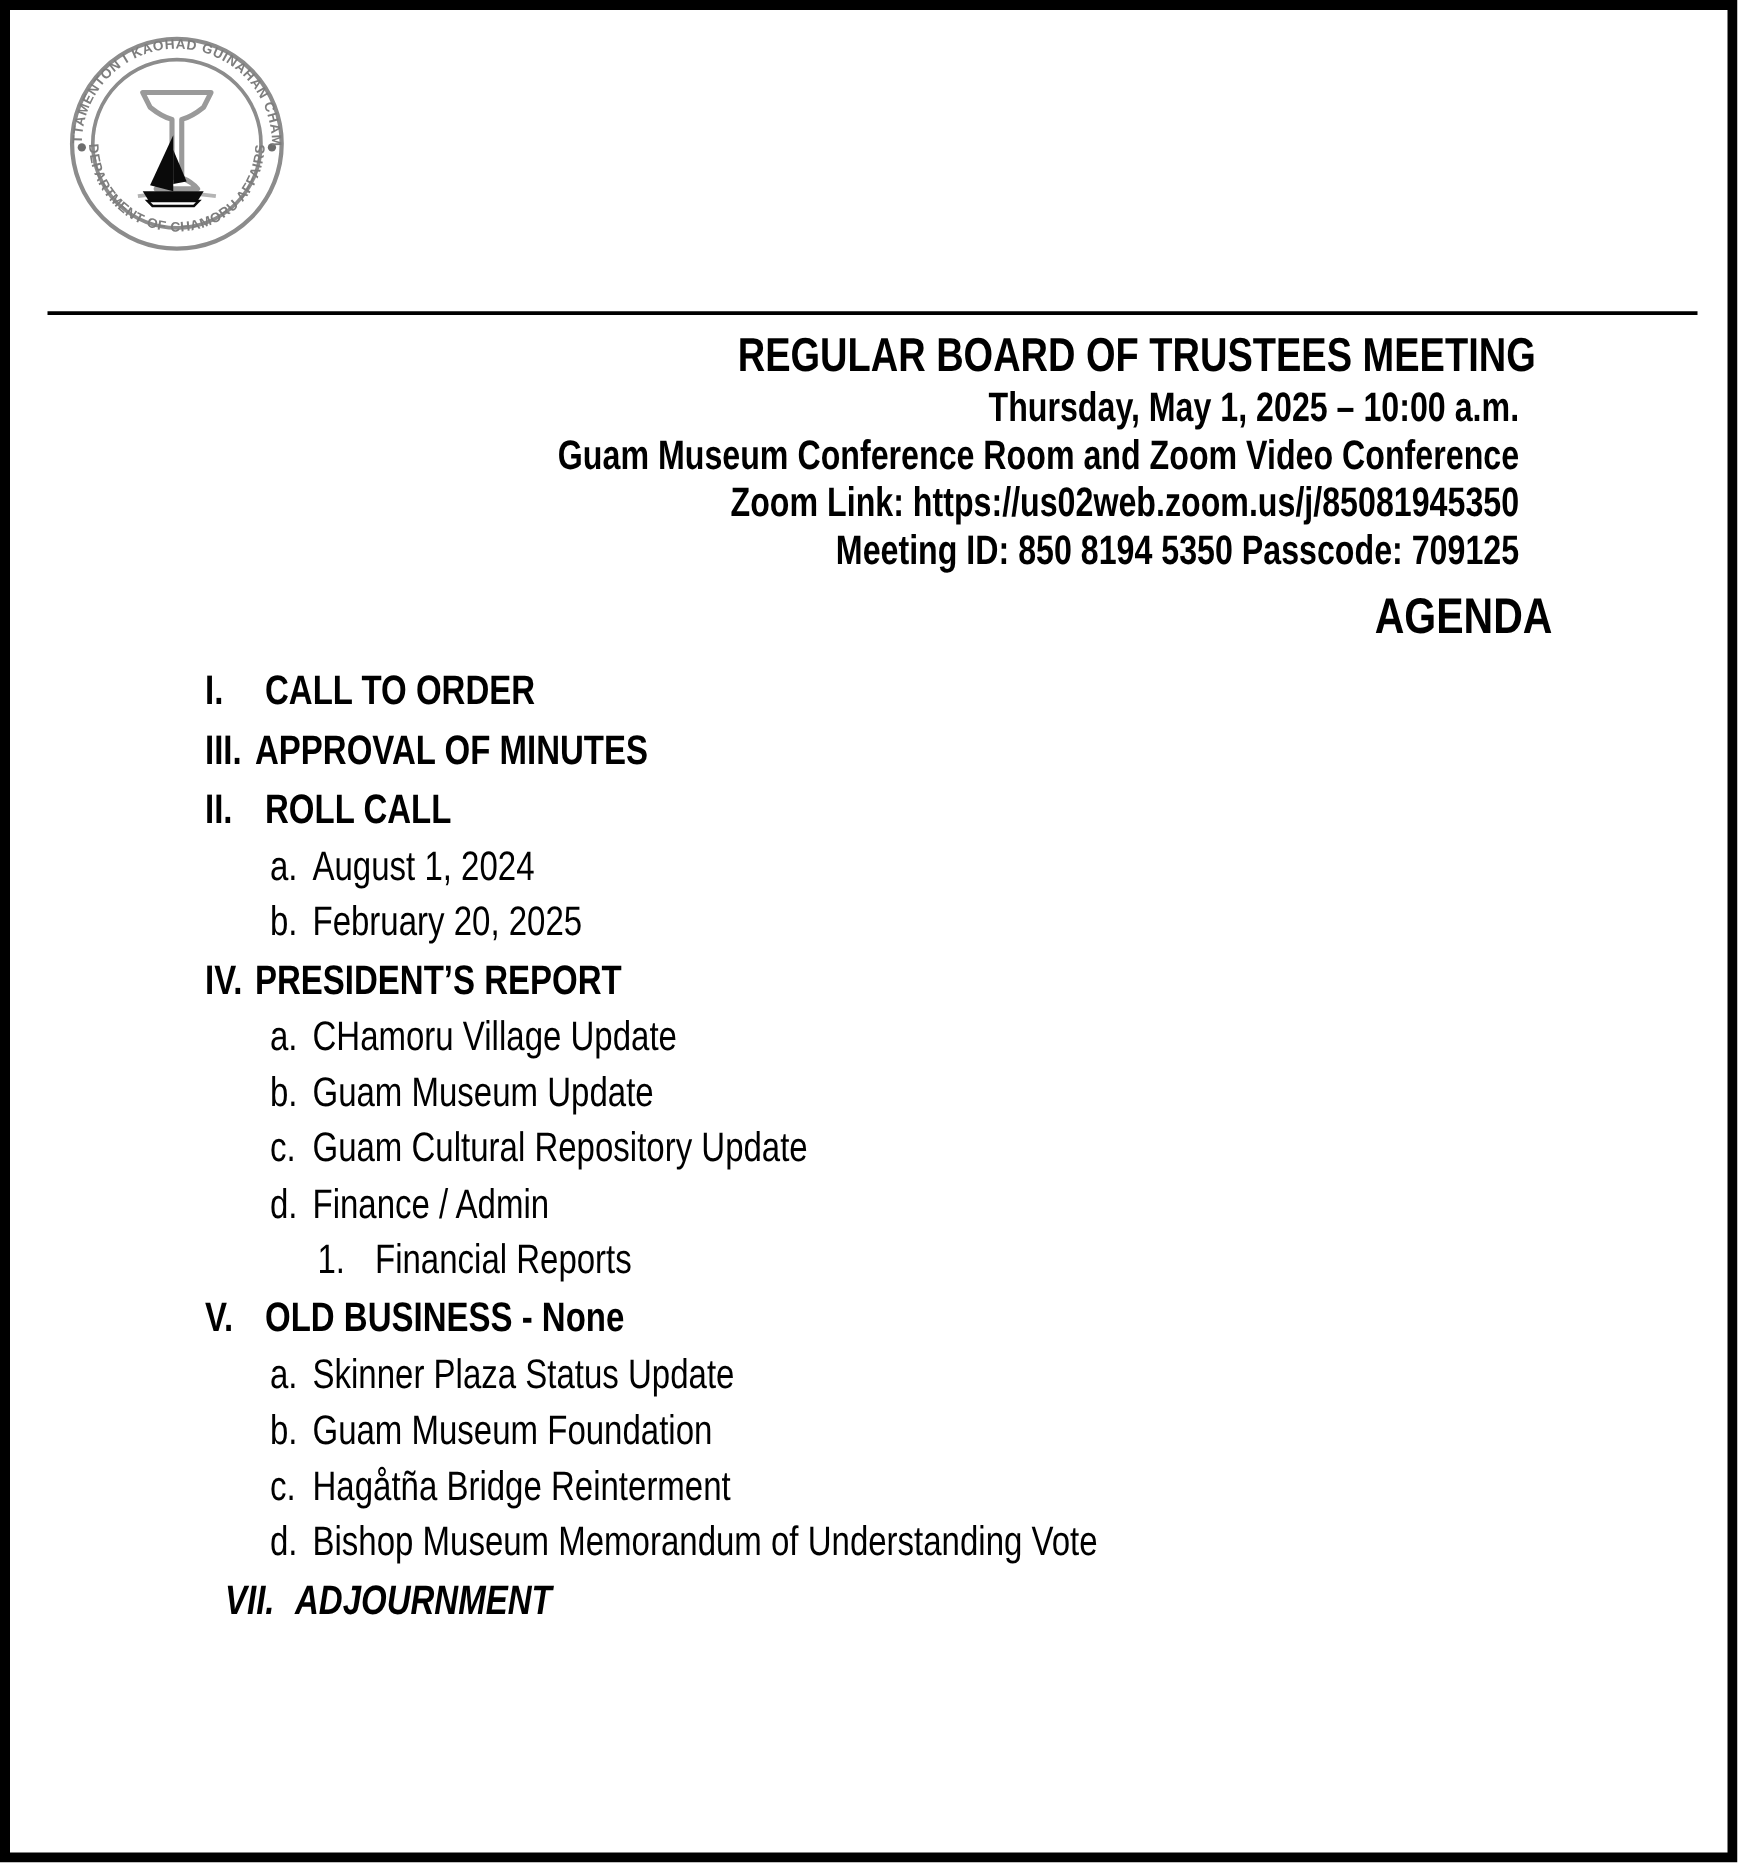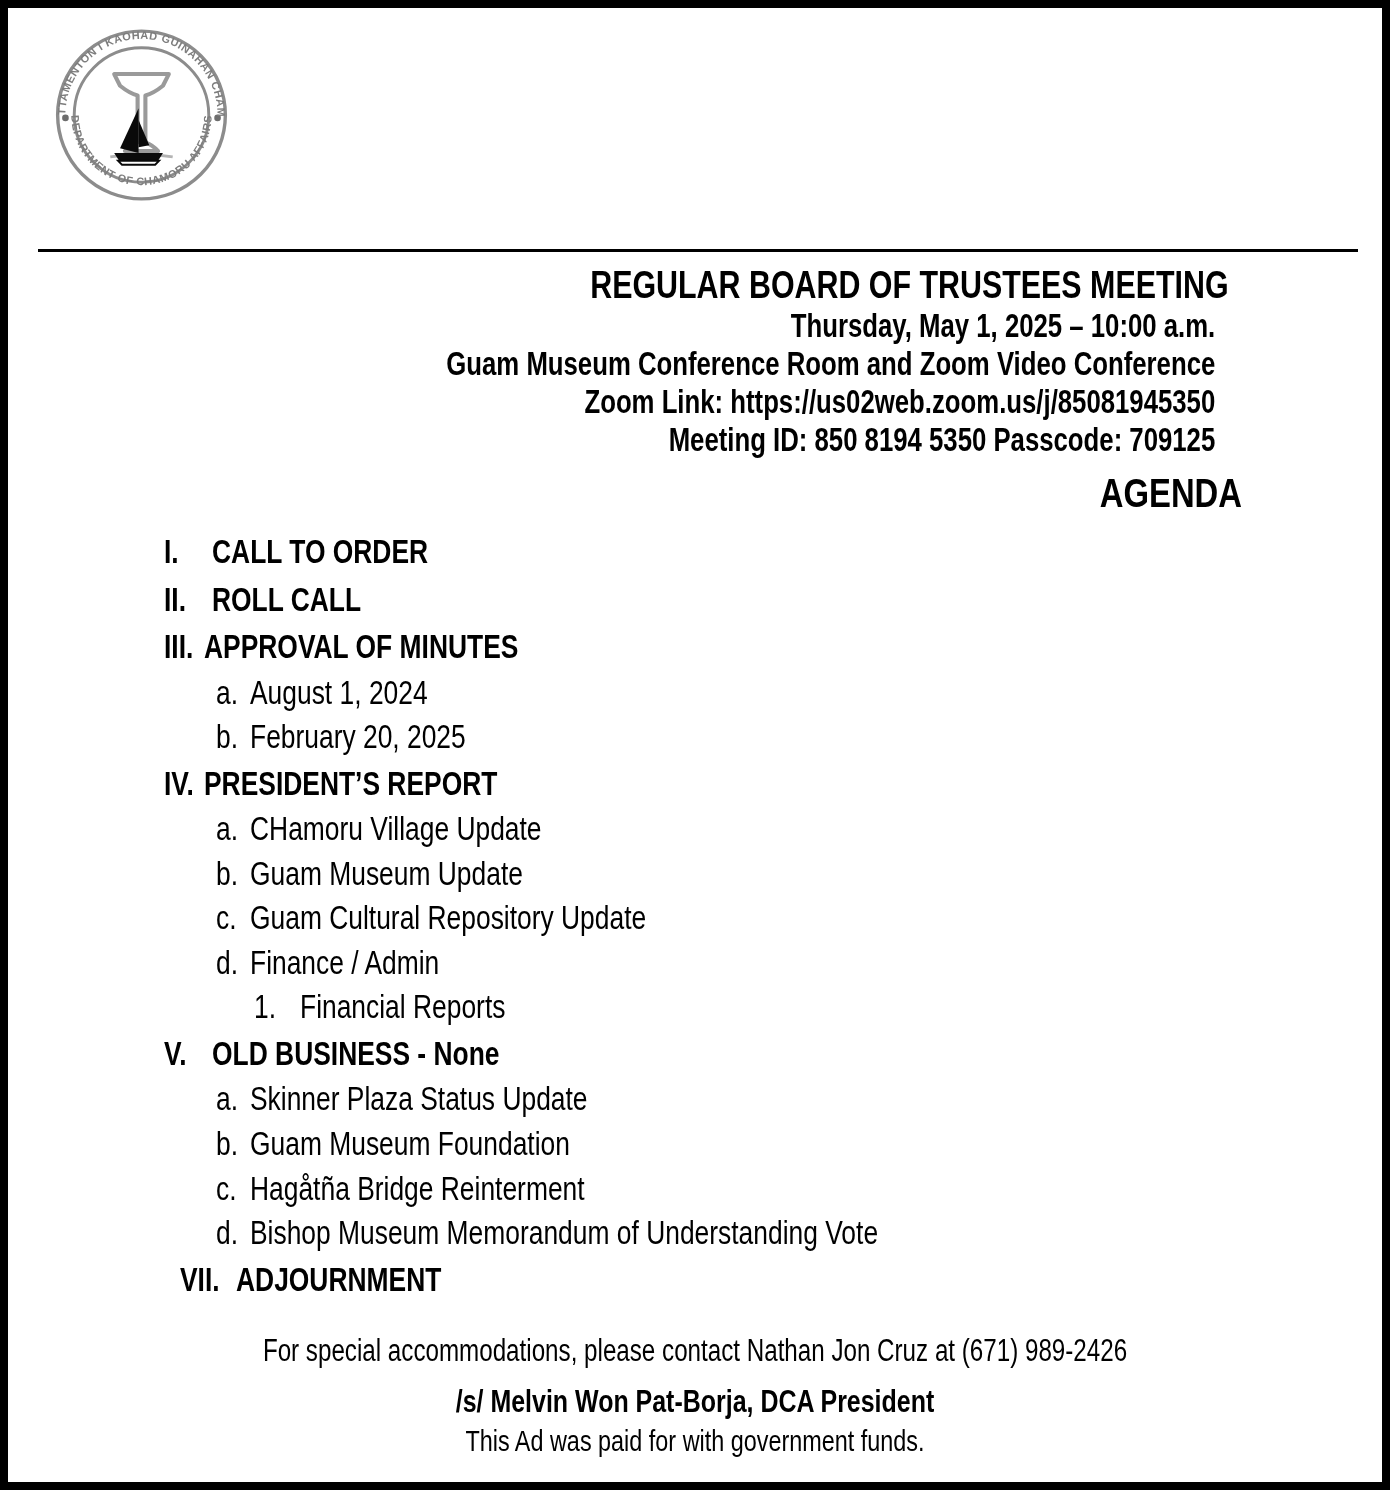--- a/index.html
+++ b/index.html
@@ -118,21 +118,21 @@
     display: flex;
     align-items: baseline;
     white-space: nowrap;
   }
   .lvl1 {
     font-weight: bold;
     font-size: 33px;
     line-height: 1.44;
     padding-left: 156px;
   }
-  .lvl1.vii { padding-left: 172px; }
+  .lvl1.vii { padding-left: 172px; font-style: italic; }
   .lvl1 .num {
     display: inline-block;
     width: 48px;
     flex: 0 0 auto;
     transform: scaleX(0.80);
     transform-origin: left center;
   }
   .lvl1.tight .num { width: 40px; }
   .lvl1 .txt {
     transform: scaleX(0.80);
@@ -257,28 +257,28 @@
       <div class="meeting-line">Zoom Link: https://us02web.zoom.us/j/85081945350</div>
       <div class="meeting-line">Meeting ID: 850 8194 5350    Passcode: 709125</div>
       <div class="agenda-head">AGENDA</div>
     </div>
 
     <div class="agenda-body" id="agenda-body">
         <div class="row lvl1">
           <span class="num">I.</span>
           <span class="txt">CALL TO ORDER</span>
         </div>
+        <div class="row lvl1 tight">
+          <span class="num">III.</span>
+          <span class="txt">APPROVAL OF MINUTES</span>
+        </div>
         <div class="row lvl1">
           <span class="num">II.</span>
           <span class="txt">ROLL CALL</span>
         </div>
-        <div class="row lvl1 tight">
-          <span class="num">III.</span>
-          <span class="txt">APPROVAL OF MINUTES</span>
-        </div>
         <div class="row lvl2">
           <span class="num">a.</span>
           <span class="txt">August 1, 2024</span>
         </div>
         <div class="row lvl2">
           <span class="num">b.</span>
           <span class="txt">February 20, 2025</span>
         </div>
         <div class="row lvl1 tight">
           <span class="num">IV.</span>
@@ -323,20 +323,15 @@
         <div class="row lvl2">
           <span class="num">d.</span>
           <span class="txt">Bishop Museum Memorandum of Understanding Vote</span>
         </div>
         <div class="row lvl1 vii">
           <span class="num">VII.</span>
           <span class="txt">ADJOURNMENT</span>
         </div>
       </div>
 
-    <div class="footer">
-      <div class="foot-accom">For special accommodations, please contact Nathan Jon Cruz at (671) 989-2426</div>
-      <div class="foot-sign">/s/ Melvin Won Pat-Borja, DCA President</div>
-      <div class="foot-paid">This Ad was paid for with government funds.</div>
-    </div>
 
   </div>
 </div>
 
 </body></html>

